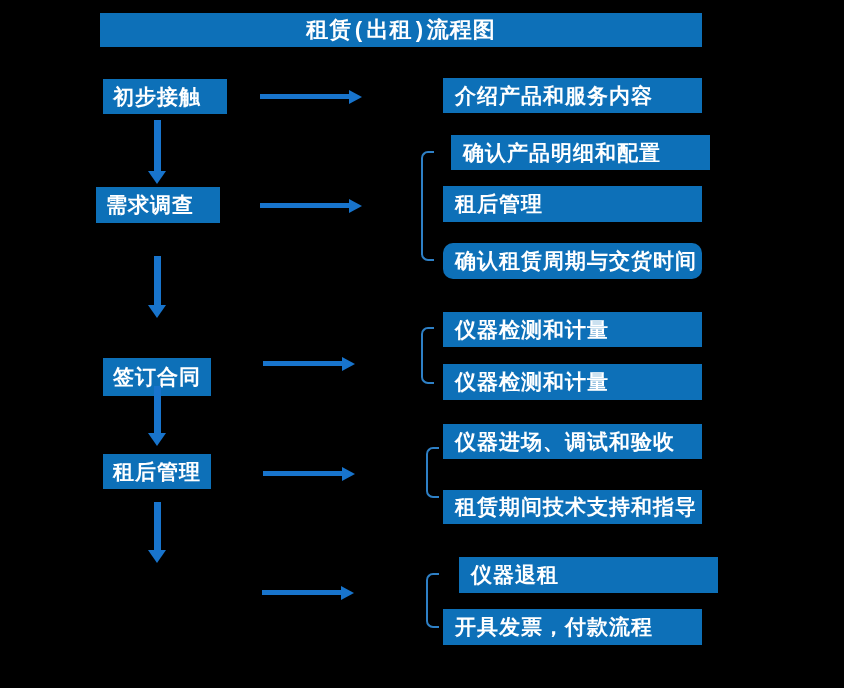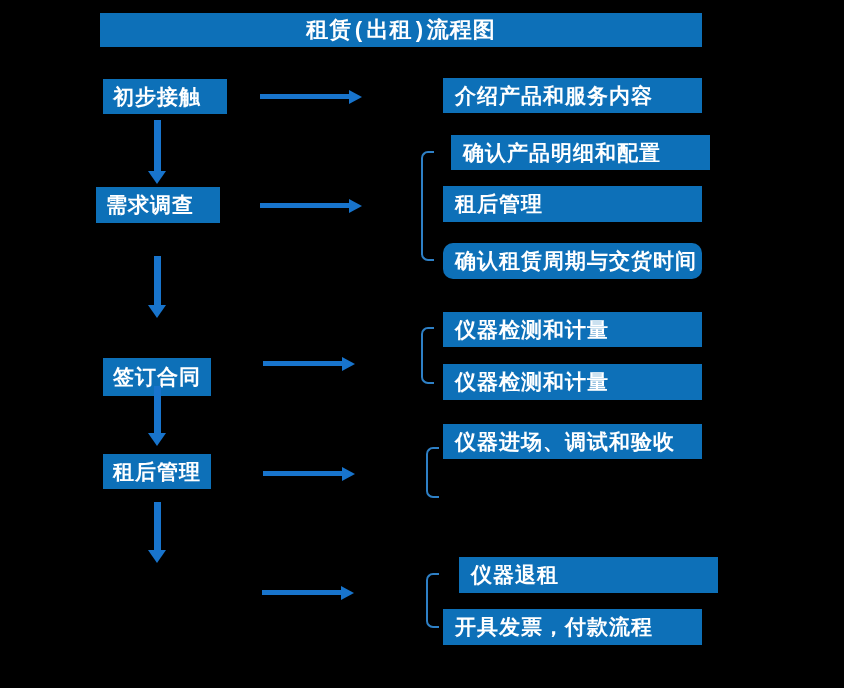--- a/index.html
+++ b/index.html
@@ -110,17 +110,18 @@
   <div class="rbox" style="left:443px;top:78px;width:259px;height:35px;">介绍产品和服务内容</div>
 
   <div class="rbox" style="left:443px;top:135px;width:259px;height:35px;margin-left:8px;">确认产品明细和配置</div>
   <div class="rbox" style="left:443px;top:186px;width:259px;height:36px;">租后管理</div>
   <div class="rbox" style="left:443px;top:243px;width:259px;height:36px;border-radius:10px;">确认租赁周期与交货时间</div>
 
   <div class="rbox" style="left:443px;top:312px;width:259px;height:35px;">仪器检测和计量</div>
   <div class="rbox" style="left:443px;top:364px;width:259px;height:36px;">仪器检测和计量</div>
 
   <div class="rbox" style="left:443px;top:424px;width:259px;height:35px;">仪器进场、调试和验收</div>
+  <div class="rbox" style="left:443px;top:490px;width:259px;height:34px;">租赁期间技术支持和指导</div>
 
   <div class="rbox" style="left:443px;top:557px;width:259px;height:36px;margin-left:16px;">仪器退租</div>
   <div class="rbox" style="left:443px;top:609px;width:259px;height:36px;">开具发票，付款流程</div>
 
 </div>
 
 </body></html>

